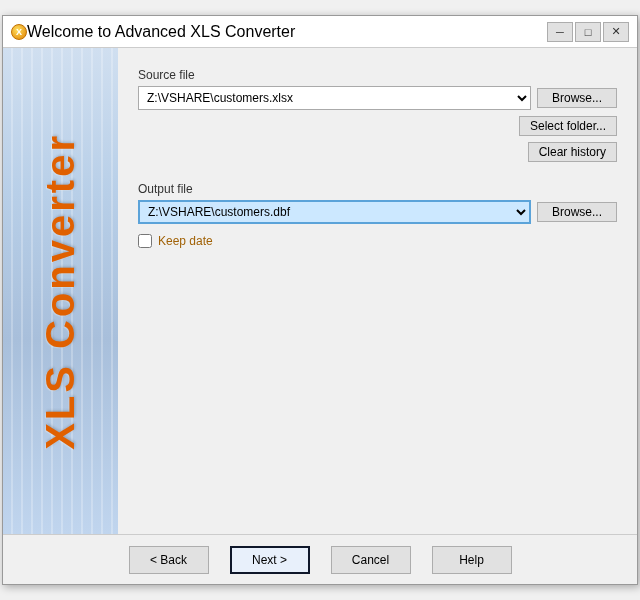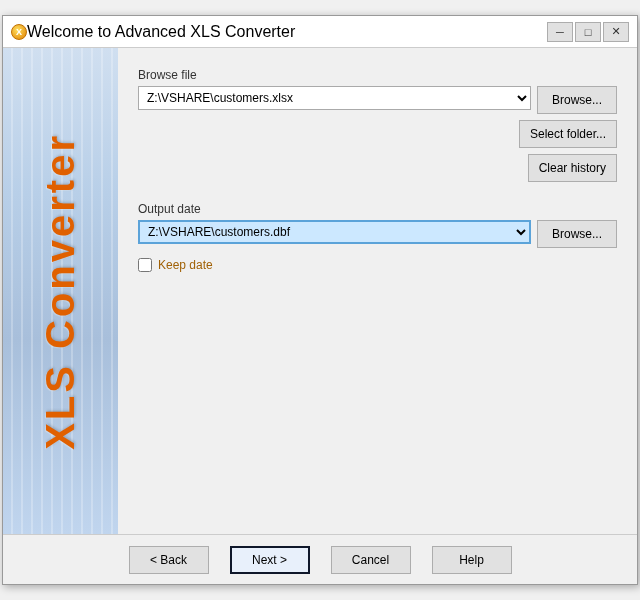--- a/index.html
+++ b/index.html
@@ -99,41 +99,42 @@
       display: flex;
       flex-direction: column;
     }
     .section-label {
       font-size: 12px;
       color: #333;
       margin-bottom: 4px;
     }
     .row {
       display: flex;
+      align-items: center;
       gap: 6px;
       margin-bottom: 6px;
     }
     select.combo {
       flex: 1;
       height: 24px;
       border: 1px solid #aaa;
       background: #fff;
       padding: 0 4px;
       font-size: 12px;
       font-family: inherit;
       color: #000;
       appearance: auto;
       outline: none;
     }
     select.combo.highlighted {
       background: #cce8ff;
       border: 2px solid #5ba3d9;
     }
     .btn {
-      height: 28px;
+      height: 20px;
       min-width: 80px;
       background: #e1e1e1;
       border: 1px solid #adadad;
       font-size: 12px;
       font-family: inherit;
       cursor: pointer;
       padding: 0 10px;
       white-space: nowrap;
     }
     .spacer { height: 14px; }
@@ -217,35 +218,35 @@
 
     <div class="sidebar">
       <div class="sidebar-stripes"></div>
       <div class="sidebar-label-wrap">
         <span class="sidebar-label">XLS Converter</span>
       </div>
     </div>
 
     <div class="main">
 
-      <div class="section-label">Browse file</div>
+      <div class="section-label">Source file</div>
       <div class="row">
         <select class="combo"><option>Z:\VSHARE\customers.xlsx</option></select>
         <button class="btn">Browse...</button>
       </div>
       <div class="row" style="justify-content: flex-end;">
         <button class="btn">Select folder...</button>
       </div>
       <div class="row" style="justify-content: flex-end;">
         <button class="btn">Clear history</button>
       </div>
 
       <div class="spacer"></div>
 
-      <div class="section-label">Output date</div>
+      <div class="section-label">Output file</div>
       <div class="row">
         <select class="combo highlighted"><option>Z:\VSHARE\customers.dbf</option></select>
         <button class="btn">Browse...</button>
       </div>
 
       <div class="checkbox-row">
         <input type="checkbox" id="keepdate" style="">
         <label class="checkbox-label" for="keepdate">Keep date</label>
       </div>
 

